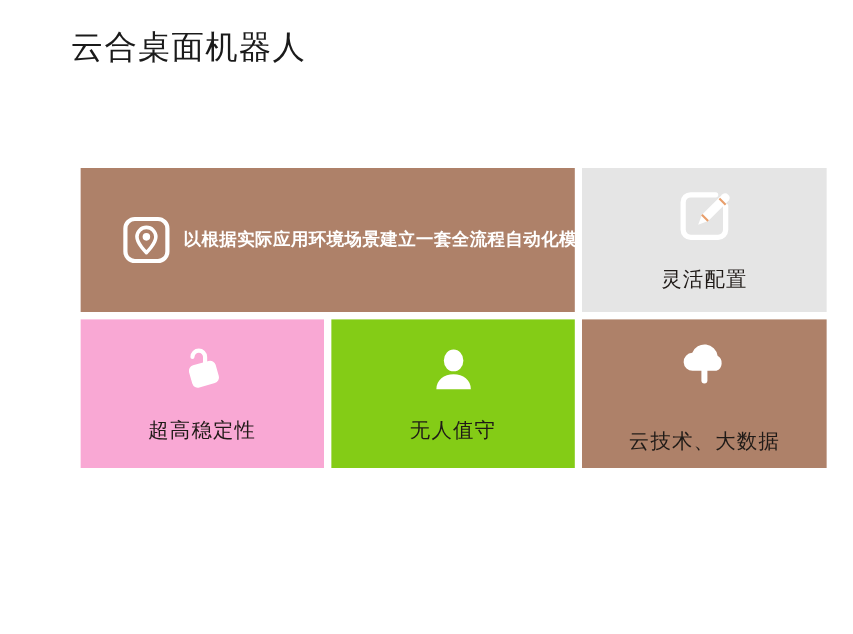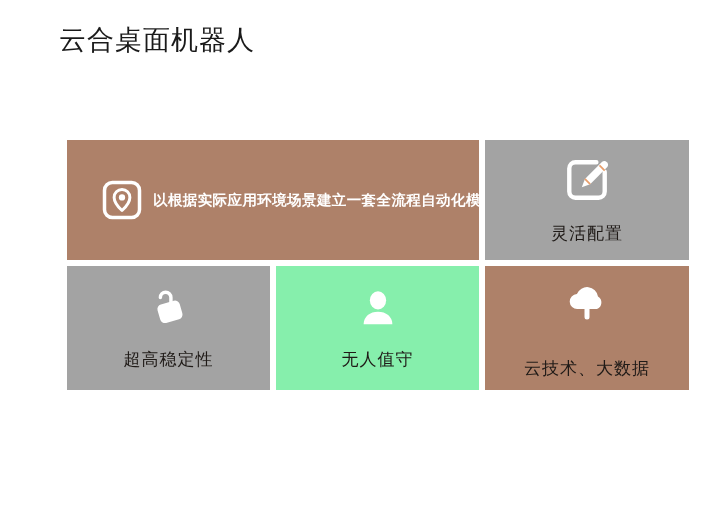--- a/index.html
+++ b/index.html
@@ -123,47 +123,47 @@
             <rect x="4" y="4" width="40" height="40" rx="9" ry="9" fill="none" stroke="#ffffff" stroke-width="4"></rect>
             <path d="M24 12c-5 0-9 4-9 9 0 6.5 9 15 9 15s9-8.5 9-15c0-5-4-9-9-9z" fill="#ae8169" stroke="#ffffff" stroke-width="3.4" stroke-linejoin="round"></path>
             <circle cx="24" cy="21" r="3.6" fill="#ffffff"></circle>
           </svg>
         </span>
         <span class="tile-label">以根据实际应用环境场景建立一套全流程自动化模拟操作</span>
       </div>
     </div>
 
     <div class="tile last-col">
-      <div class="tile-face" style="background:#a3a3a3;">
+      <div class="tile-face" style="background:#e5e5e5;">
         <span class="tile-icon">
           <svg width="50" height="50" viewBox="0 0 48 48" aria-hidden="true">
             <path d="M33 7H13a6 6 0 0 0-6 6v22a6 6 0 0 0 6 6h22a6 6 0 0 0 6-6V16" fill="none" stroke="#ffffff" stroke-width="4.2" stroke-linecap="round" stroke-linejoin="round"></path>
             <path d="M19 31l3-8L38.5 6.5a3.6 3.6 0 0 1 5 5L27 28z" fill="#ffffff"></path>
             <path d="M22 23l5 5" fill="none" stroke="#e89e6b" stroke-width="1.7"></path>
             <path d="M36 10l5 5" fill="none" stroke="#e89e6b" stroke-width="1.7"></path>
           </svg>
         </span>
         <span class="tile-label">灵活配置</span>
       </div>
     </div>
 
     <div class="tile last-row">
-      <div class="tile-face" style="background:#a3a3a3;">
+      <div class="tile-face" style="background:#f9a8d4;">
         <span class="tile-icon">
           <svg width="46" height="46" viewBox="0 0 48 48" aria-hidden="true">
             <path d="M15 13a5.5 5.5 0 0 1 11 0v6" fill="none" stroke="#ffffff" stroke-width="3.6" stroke-linecap="round"></path>
             <rect x="13" y="18" width="24" height="20" rx="5" ry="5" transform="rotate(-16 25 28)" fill="#ffffff"></rect>
           </svg>
         </span>
         <span class="tile-label">超高稳定性</span>
       </div>
     </div>
 
     <div class="tile last-row">
-      <div class="tile-face" style="background:#86efac;">
+      <div class="tile-face" style="background:#84cc16;">
         <span class="tile-icon">
           <svg width="46" height="46" viewBox="0 0 48 48" aria-hidden="true">
             <ellipse cx="24" cy="16" rx="8.5" ry="9.5" fill="#ffffff"></ellipse>
             <path d="M9 41c0-8 6.7-13 15-13s15 5 15 13z" fill="#ffffff"></path>
           </svg>
         </span>
         <span class="tile-label">无人值守</span>
       </div>
     </div>
 

